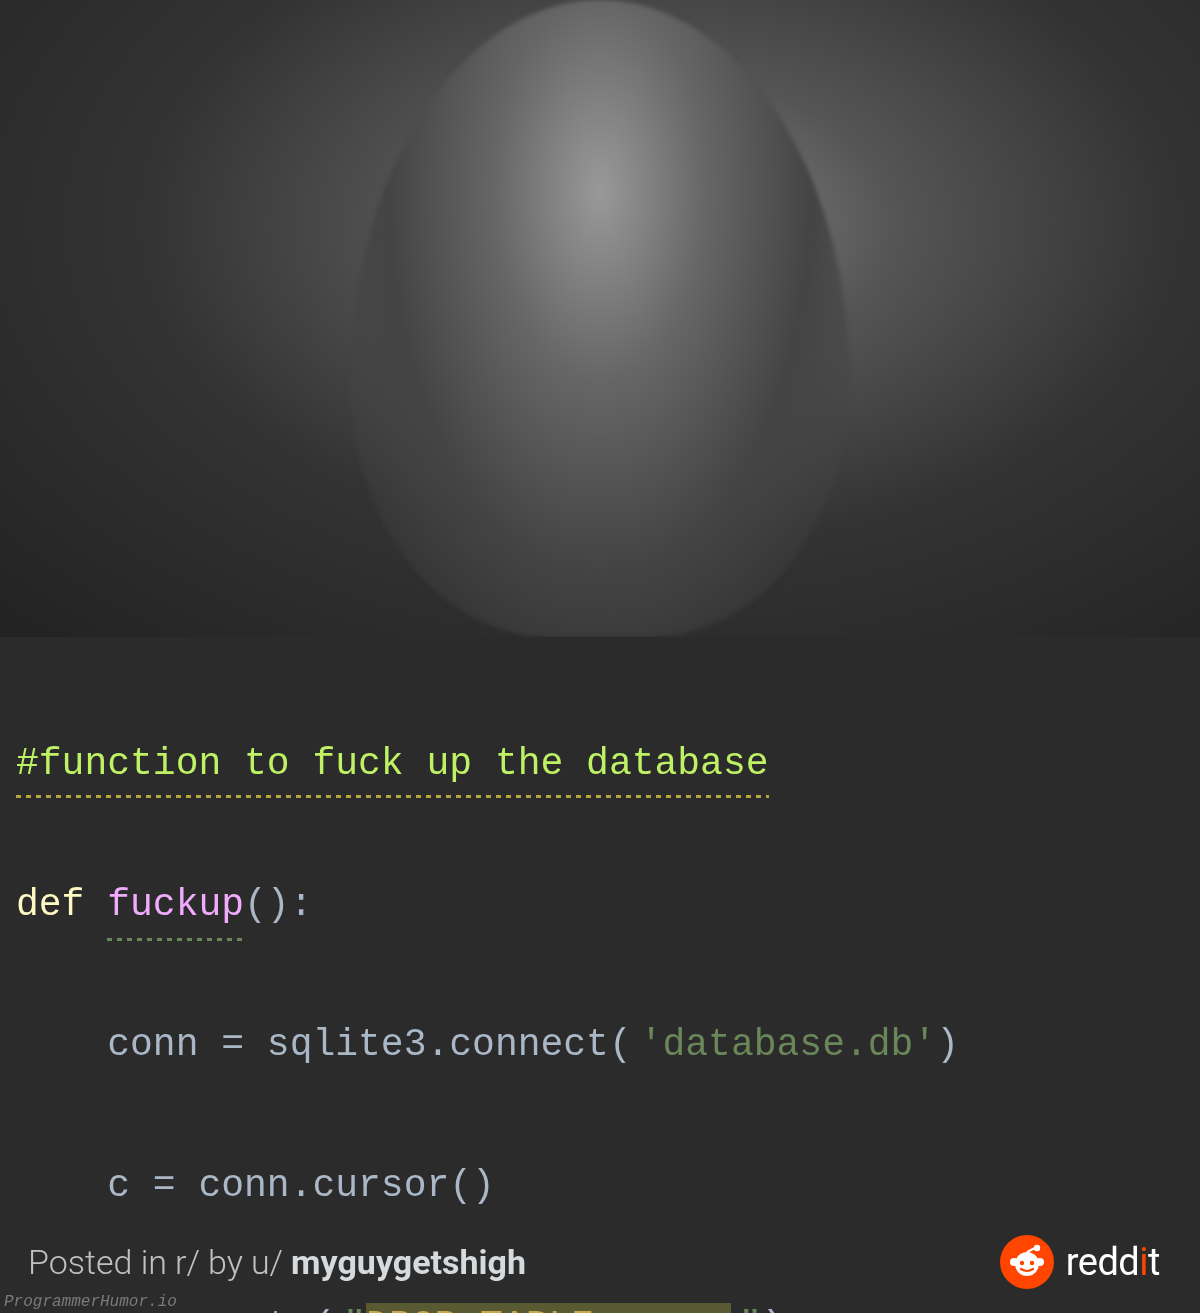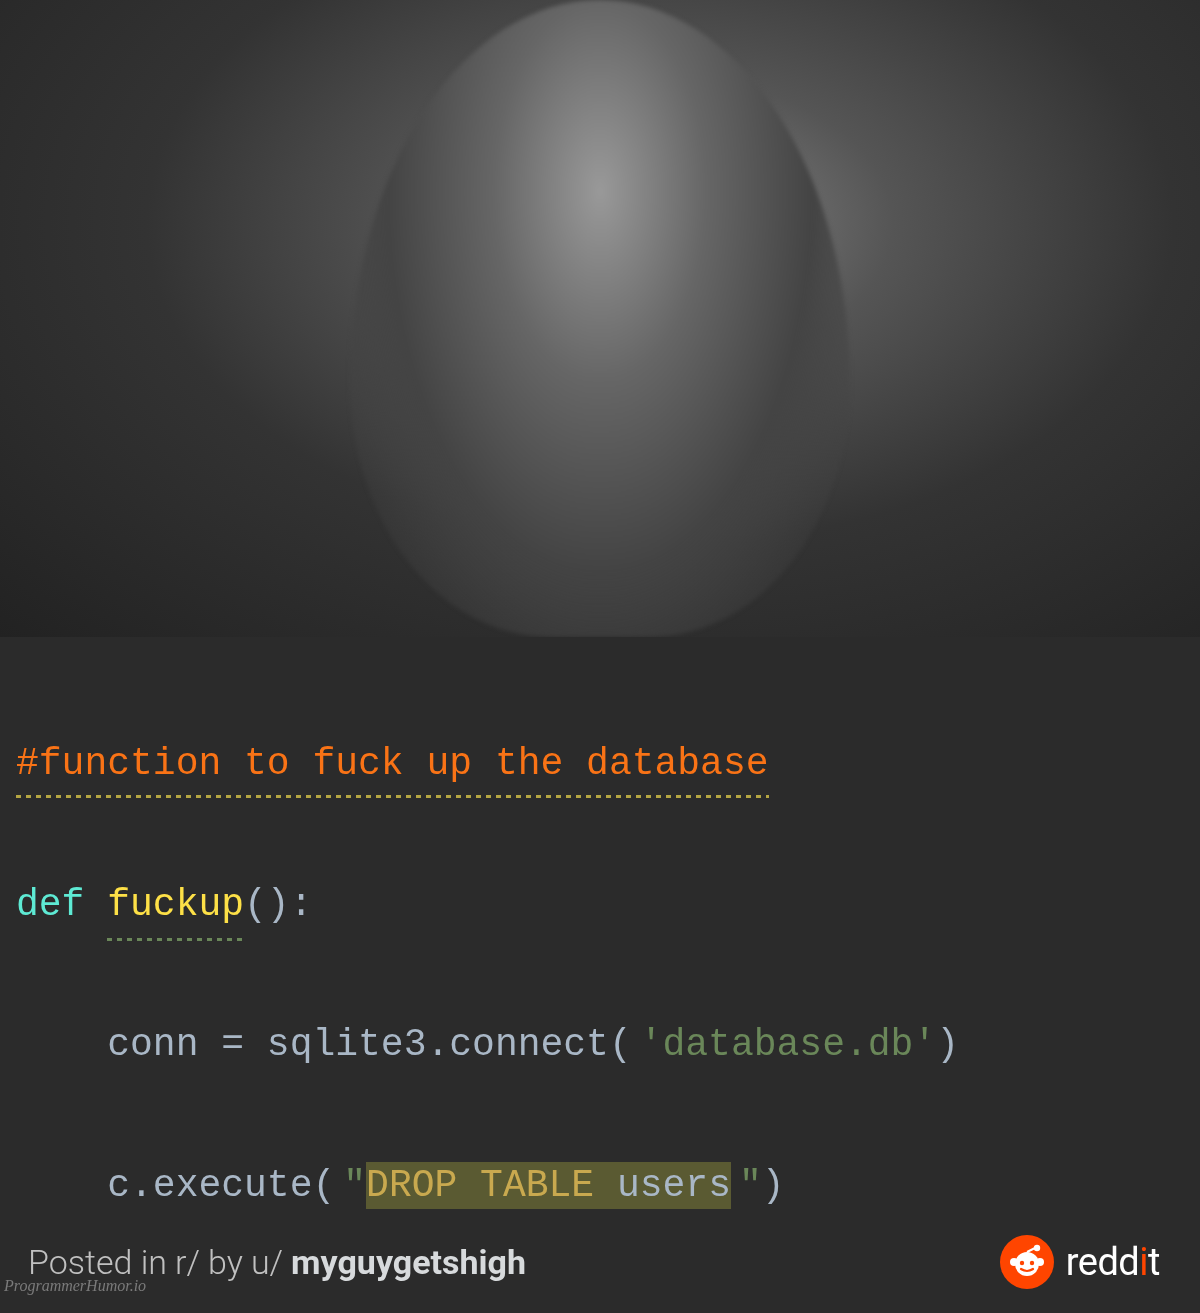--- a/index.html
+++ b/index.html
@@ -38,38 +38,38 @@
       padding: 22px 12px 30px 16px;
       background: #2b2b2b;
       font-family: 'Menlo', 'Consolas', 'Courier New', monospace;
       font-size: 38px;
       line-height: 1.85;
       color: #a9b7c6;
       white-space: pre;
       overflow: hidden;
     }
     .comment {
-      color: #f97316;
+      color: #bef264;
       position: relative;
       display: inline-block;
     }
     .comment::after {
       content: "";
       position: absolute;
       left: 0;
       right: 0;
       bottom: 2px;
       height: 3px;
       background: repeating-linear-gradient(90deg, #b5a642 0 5px, transparent 5px 10px);
     }
     .keyword {
-      color: #5eead4;
+      color: #fef9c3;
     }
     .funcname {
-      color: #fde047;
+      color: #f0abfc;
       position: relative;
       display: inline-block;
     }
     .funcname::after {
       content: "";
       position: absolute;
       left: 0;
       right: 0;
       bottom: -1px;
       height: 3px;
@@ -140,39 +140,40 @@
       font-weight: 400;
       color: #ffffff;
       letter-spacing: -0.5px;
       text-align: center;
     }
     .reddit-text .i-dot {
       color: #ff4500;
     }
     .watermark {
       position: absolute;
-      bottom: 18px;
+      bottom: 2px;
       left: 4px;
       font-size: 16px;
       color: #7a7a7a;
       font-style: italic;
-      font-family: Liberation Serif, serif;
+      font-family: Liberation Mono, monospace;
     }
   </style>
 </head>
 <body>
 
 <div class="top-image">
   <div class="portrait-placeholder"></div>
 </div>
 
 <div class="code-block">
 <span class="code-line"><span class="comment">#function to fuck up the database</span></span>
 <span class="code-line"><span class="keyword">def</span> <span class="funcname">fuckup</span><span>():</span></span>
 <span class="code-line"><span>    conn = sqlite3.connect(</span><span class="string">'database.db'</span><span>)</span></span>
+<span class="code-line"><span>    c = conn.cursor()</span></span>
 <span class="code-line"><span>    c.execute(</span><span class="string">"</span><span class="highlight-bg">DROP TABLE </span><span class="highlight-bg highlight-users">users</span><span class="string">"</span><span>)</span></span>
 
 
 </div>
 
 <div class="footer">
   <div class="post-info">
     <span class="thin">Posted in </span>
       <span class="thin">r/</span>
       <span class="thin"> by </span>

